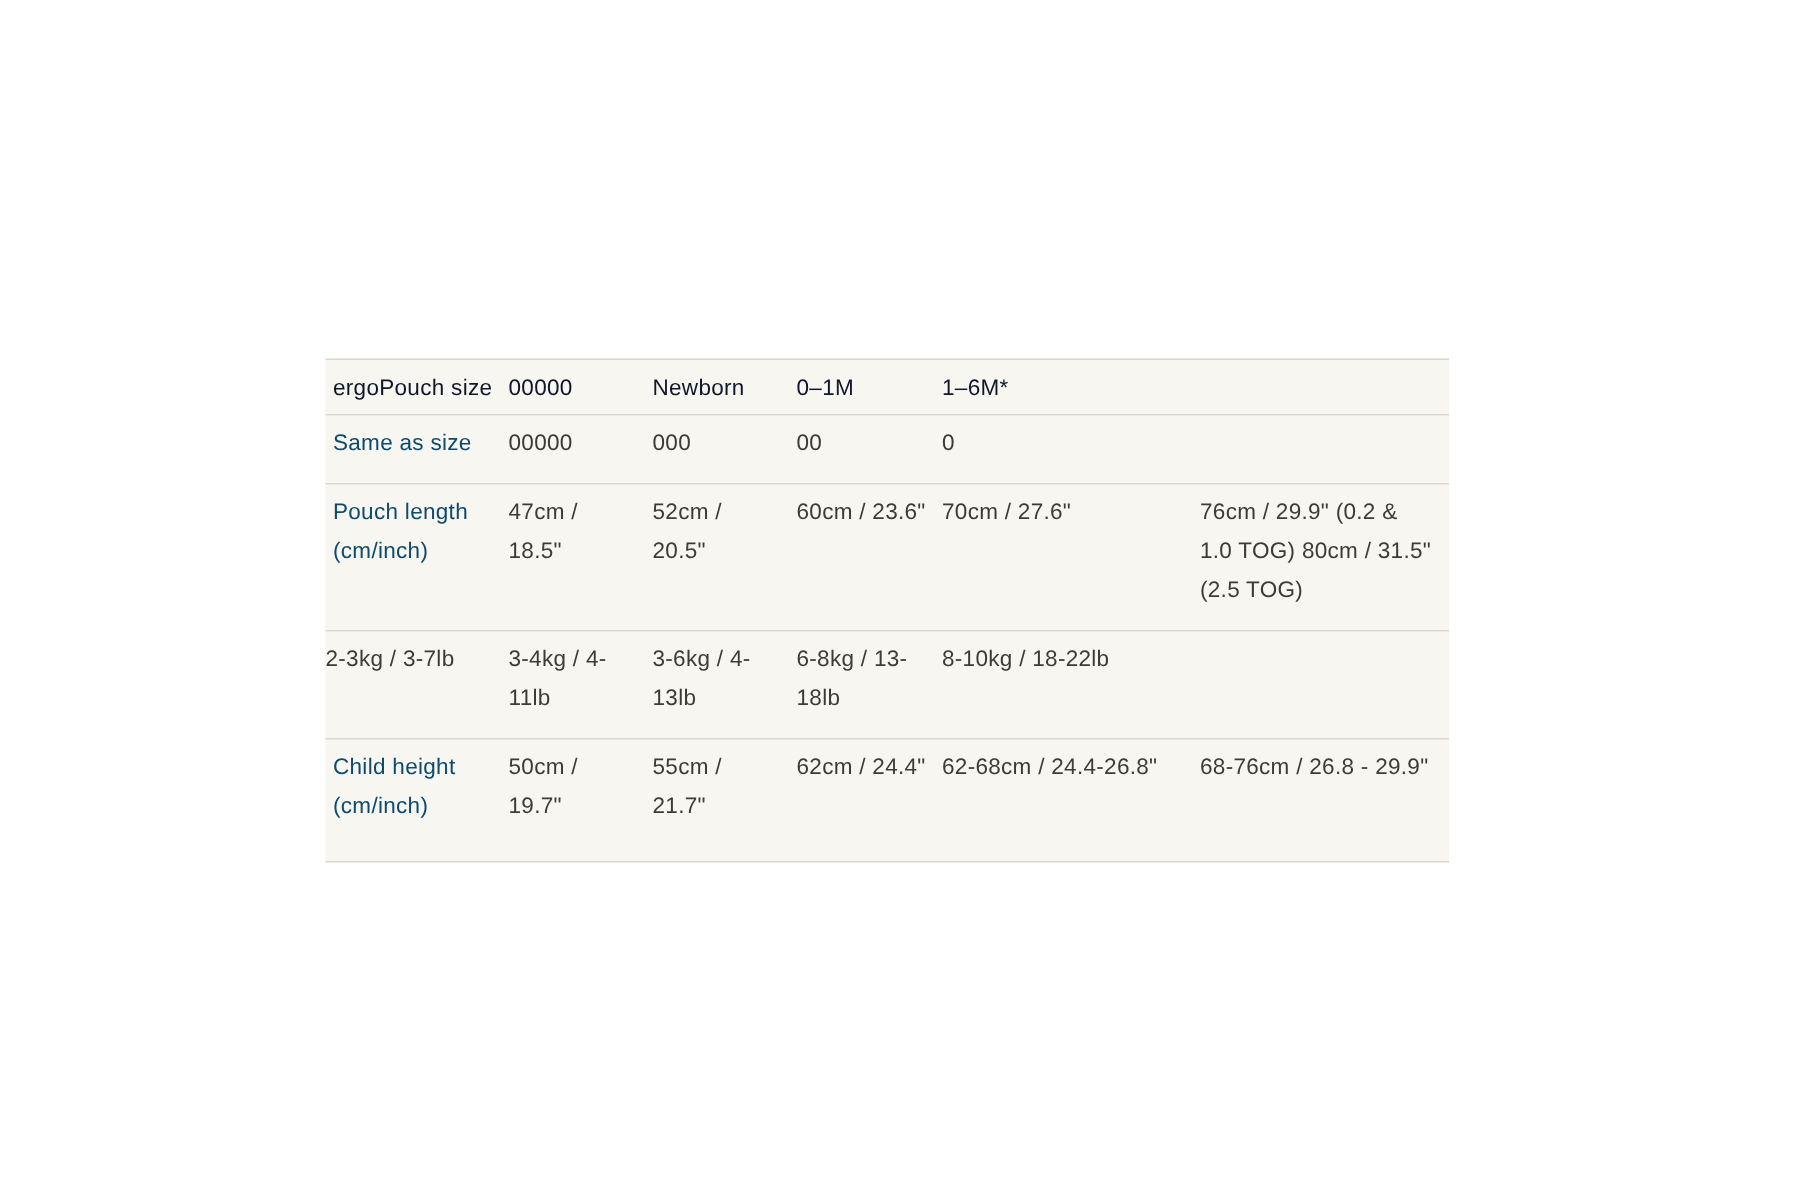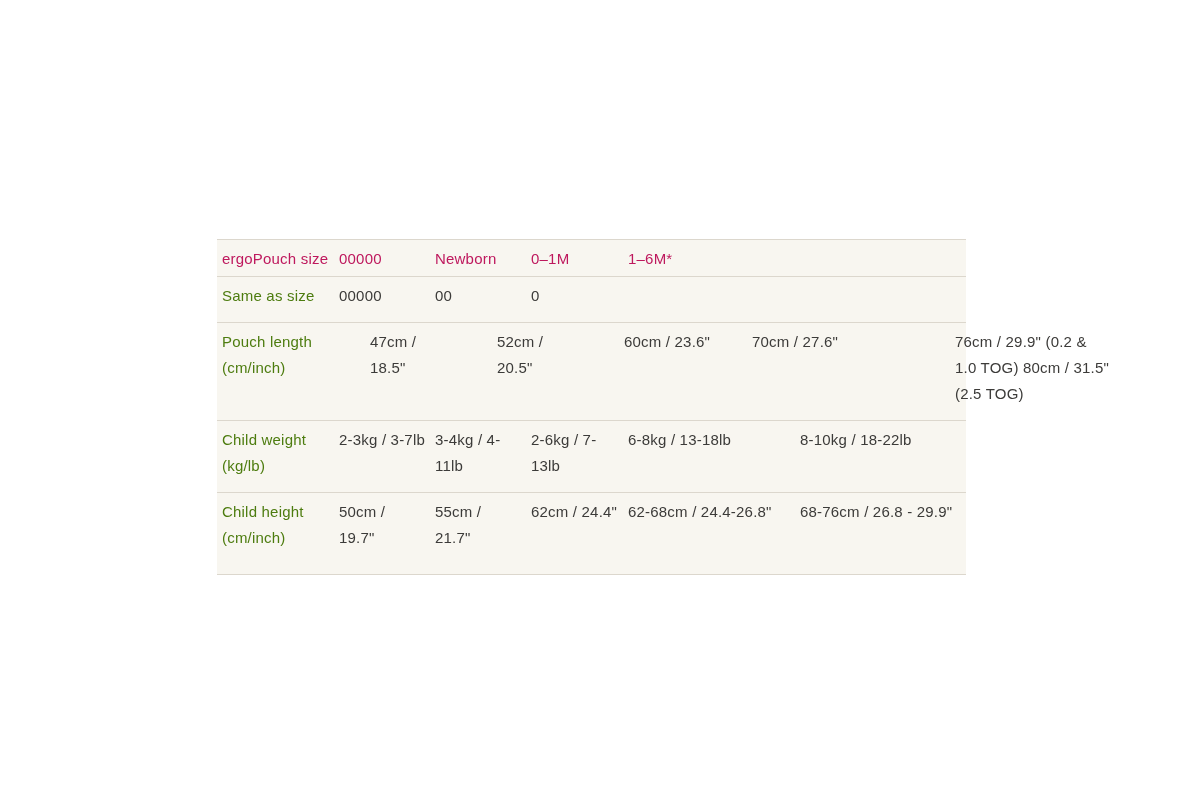--- a/index.html
+++ b/index.html
@@ -28,34 +28,34 @@
     letter-spacing: 0.2px;
   }
   .row {
     display: grid;
     grid-template-columns: 122px 96px 96px 97px 172px 166px;
     border-top: 1px solid #dcd7cd;
     box-sizing: border-box;
   }
   .row-header { height: 37px; }
   .row-size   { height: 46px; }
-  .row-length { height: 98px; gap: 31px; }
+  .row-length { height: 98px; }
   .row-weight { height: 72px; }
   .row-height { height: 82px; }
   .cell {
     box-sizing: border-box;
     padding: 6px 10px 0 0;
     overflow: hidden;
   }
   .cell.first { padding-left: 5px; }
   .label {
-    color: #4d7c0f;
+    color: #0c4a6e;
   }
   .header-cell {
-    color: #be185d;
+    color: #0f172a;
   }
   .value {
     color: #3c3b39;
   }
 </style>
 </head>
 <body>
 
 <div class="page">
   <div class="size-chart">
@@ -64,38 +64,38 @@
       <div class="cell first header-cell">ergoPouch size</div>
       <div class="cell header-cell">00000</div>
       <div class="cell header-cell">Newborn</div>
       <div class="cell header-cell">0–1M</div>
       <div class="cell header-cell">1–6M*</div>
     </div>
 
     <div class="row row-size">
       <div class="cell first label">Same as size</div>
       <div class="cell value">00000</div>
+      <div class="cell value">000</div>
       <div class="cell value">00</div>
       <div class="cell value">0</div>
     </div>
 
     <div class="row row-length">
       <div class="cell first label">Pouch length (cm/inch)</div>
       <div class="cell value">47cm / 18.5"</div>
       <div class="cell value">52cm / 20.5"</div>
       <div class="cell value">60cm / 23.6"</div>
       <div class="cell value">70cm / 27.6"</div>
       <div class="cell value">76cm / 29.9" (0.2 &amp; 1.0 TOG) 80cm / 31.5" (2.5 TOG)</div>
     </div>
 
     <div class="row row-weight">
-      <div class="cell first label">Child weight (kg/lb)</div>
       <div class="cell value">2-3kg / 3-7lb</div>
       <div class="cell value">3-4kg / 4-11lb</div>
-      <div class="cell value">2-6kg / 7-13lb</div>
+      <div class="cell value">3-6kg / 4-13lb</div>
       <div class="cell value">6-8kg / 13-18lb</div>
       <div class="cell value">8-10kg / 18-22lb</div>
     </div>
 
     <div class="row row-height">
       <div class="cell first label">Child height (cm/inch)</div>
       <div class="cell value">50cm / 19.7"</div>
       <div class="cell value">55cm / 21.7"</div>
       <div class="cell value">62cm / 24.4"</div>
       <div class="cell value">62-68cm / 24.4-26.8"</div>

